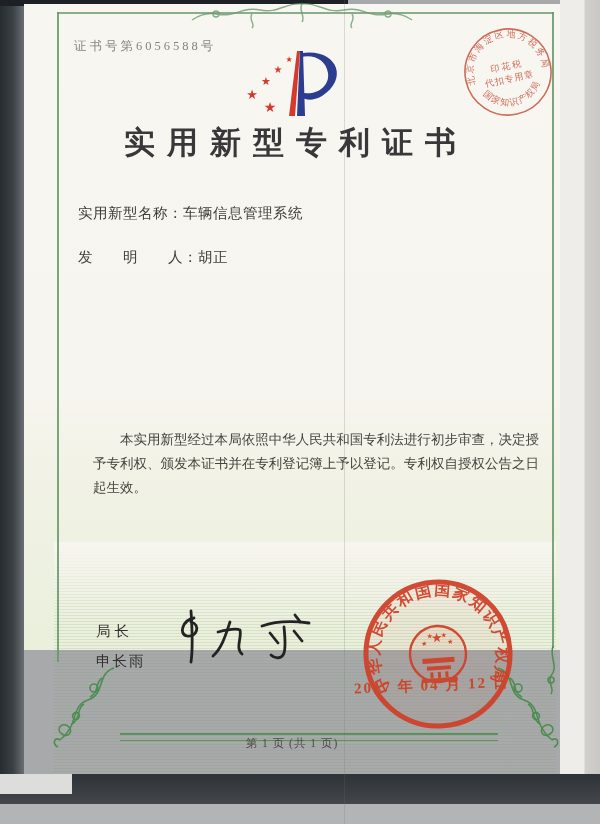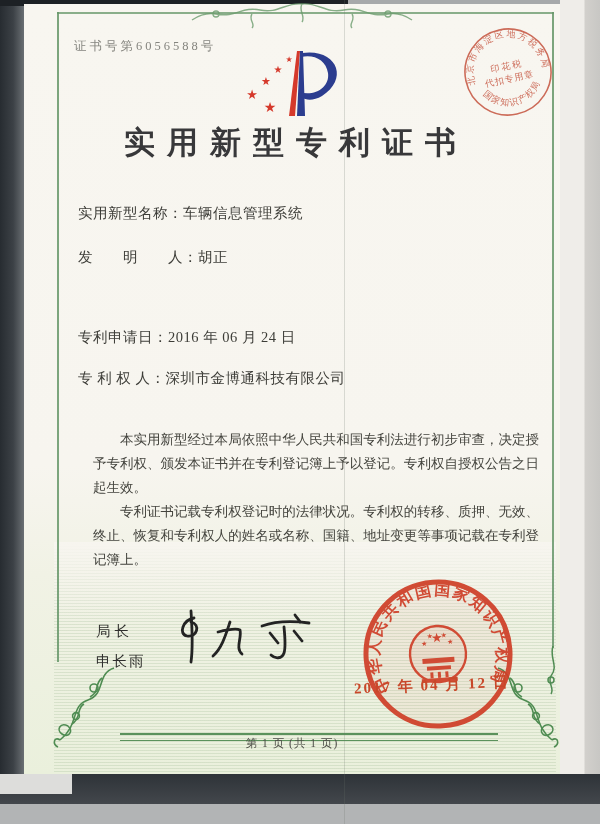--- a/index.html
+++ b/index.html
@@ -12,21 +12,21 @@
   
   .edge-left{left:0;top:0;width:24px;height:778px;background:linear-gradient(90deg,#272c31,#3c4146 55%,#6a6f73);}
   .edge-top{left:0;top:0;width:348px;height:6px;background:#1d2125;}
   .edge-right{left:560px;top:0;width:40px;height:776px;background:linear-gradient(90deg,#efede9 0,#efede9 24px,#d2d0cc 25px,#c8c7c4 40px);}
   .edge-bottom-dark{left:0;top:774px;width:600px;height:30px;background:linear-gradient(180deg,#2e3338,#43474c);}
   .edge-bottom-gray{left:0;top:804px;width:600px;height:20px;background:#b2b4b5;}
   .edge-bottom-sliver{left:0;top:774px;width:72px;height:20px;background:#dddddb;}
   .crease-line{left:344px;top:0;width:1px;height:824px;background:rgba(105,115,105,.22);z-index:40;}
 
   
-  .page{left:24px;top:4px;width:536px;height:770px;
+  .page{left:24px;top:4px;width:536px;height:646px;
     background:linear-gradient(180deg,#f8f6f0 0%,#f7f5ef 60%,#f1f2e5 74%,#eaf0dc 100%);}
   .guilloche{left:30px;top:538px;width:502px;height:230px;
     background:
       linear-gradient(180deg,rgba(247,245,239,1) 0%,rgba(247,245,239,0) 35%),
       repeating-linear-gradient(0deg,rgba(110,150,100,.17) 0 1px,rgba(0,0,0,0) 1px 3px);}
   .border-top{left:33px;top:8px;width:497px;height:2px;background:rgba(102,150,104,.75);}
   .border-left{left:33px;top:8px;width:2px;height:650px;background:rgba(102,150,104,.85);}
   .border-right{left:528px;top:8px;width:2px;height:636px;background:rgba(102,150,104,.85);}
   .border-bottom{left:96px;top:729px;width:378px;height:5px;border-top:2px solid #5b925c;border-bottom:1px solid #5b925c;}
 
@@ -142,30 +142,23 @@
   </svg>
 
   <div class="abs title">实用新型专利证书</div>
 
   <div class="abs field" style="top:200px">
     <span>实用新型名称：</span><span>车辆信息管理系统</span>
   </div>
   <div class="abs field" style="top:244px">
     <span>发　　明　　人：</span><span>胡正</span>
   </div>
-  <div class="abs field" style="top:324px">
-    <span>专利申请日：</span><span>2016 年 06 月 24 日</span>
-  </div>
-  <div class="abs field" style="top:365px">
-    <span>专 利 权 人：</span><span>深圳市金博通科技有限公司</span>
-  </div>
 
   <div class="abs paras">
     <p>本实用新型经过本局依照中华人民共和国专利法进行初步审查，决定授予专利权、颁发本证书并在专利登记簿上予以登记。专利权自授权公告之日起生效。</p>
-    <p>专利证书记载专利权登记时的法律状况。专利权的转移、质押、无效、终止、恢复和专利权人的姓名或名称、国籍、地址变更等事项记载在专利登记簿上。</p>
   </div>
 
   <div class="abs director-title">局长</div>
   <div class="abs director-name">申长雨</div>
 
   <svg class="abs signature" width="175" height="72" viewBox="0 0 175 72">
     <g stroke="#232323" fill="none" stroke-width="2.8" stroke-linecap="round" stroke-linejoin="round">
       <path d="M30,16 C19,18 14,32 23,34 C33,36 37,22 27,20"></path>
       <path d="M27,9 C28,24 29,46 27,60"></path>
       <path d="M66,20 C62,32 58,46 49,54"></path>

